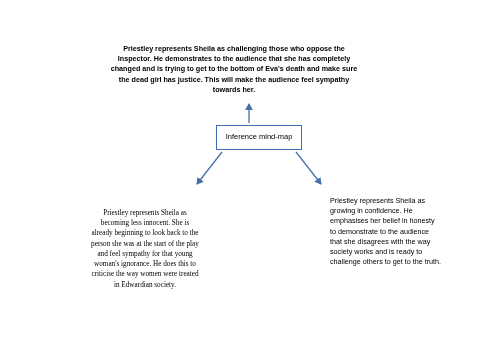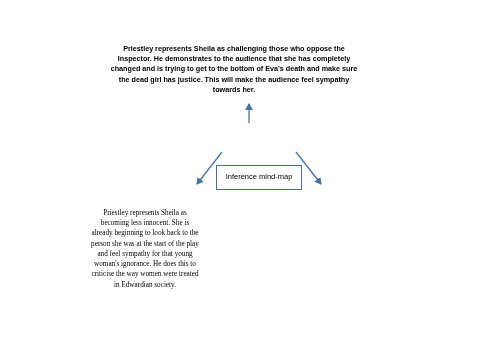--- a/index.html
+++ b/index.html
@@ -34,21 +34,20 @@
     position: absolute;
     box-sizing: border-box;
     border: 1px solid #3f6fb5;
     background: #ffffff;
     font-size: 7.5px;
     line-height: 1.35;
     text-align: center;
     display: flex;
     align-items: center;
     justify-content: center;
-    margin-top: 40px;
   }
   #center-node {
     left: 216px;
     top: 125px;
     width: 86px;
     height: 25px;
   }
   .text-block {
     position: absolute;
     font-size: 7.2px;
@@ -99,14 +98,15 @@
   </svg>
 
   <div class="node-box" id="center-node">
     <span>Inference mind-map</span>
   </div>
 
   <div class="text-block" id="top-text">Priestley represents Sheila as challenging those who oppose the Inspector. He demonstrates to the audience that she has completely changed and is trying to get to the bottom of Eva's death and make sure the dead girl has justice. This will make the audience feel sympathy towards her.</div>
 
   <div class="text-block" id="left-text">Priestley represents Sheila as becoming less innocent. She is already beginning to look back to the person she was at the start of the play and feel sympathy for that young woman's ignorance. He does this to criticise the way women were treated in Edwardian society.</div>
 
+  <div class="text-block" id="right-text">Priestley represents Sheila as growing in confidence. He emphasises her belief in honesty to demonstrate to the audience that she disagrees with the way society works and is ready to challenge others to get to the truth.</div>
 
 </div>
 
 </body></html>

